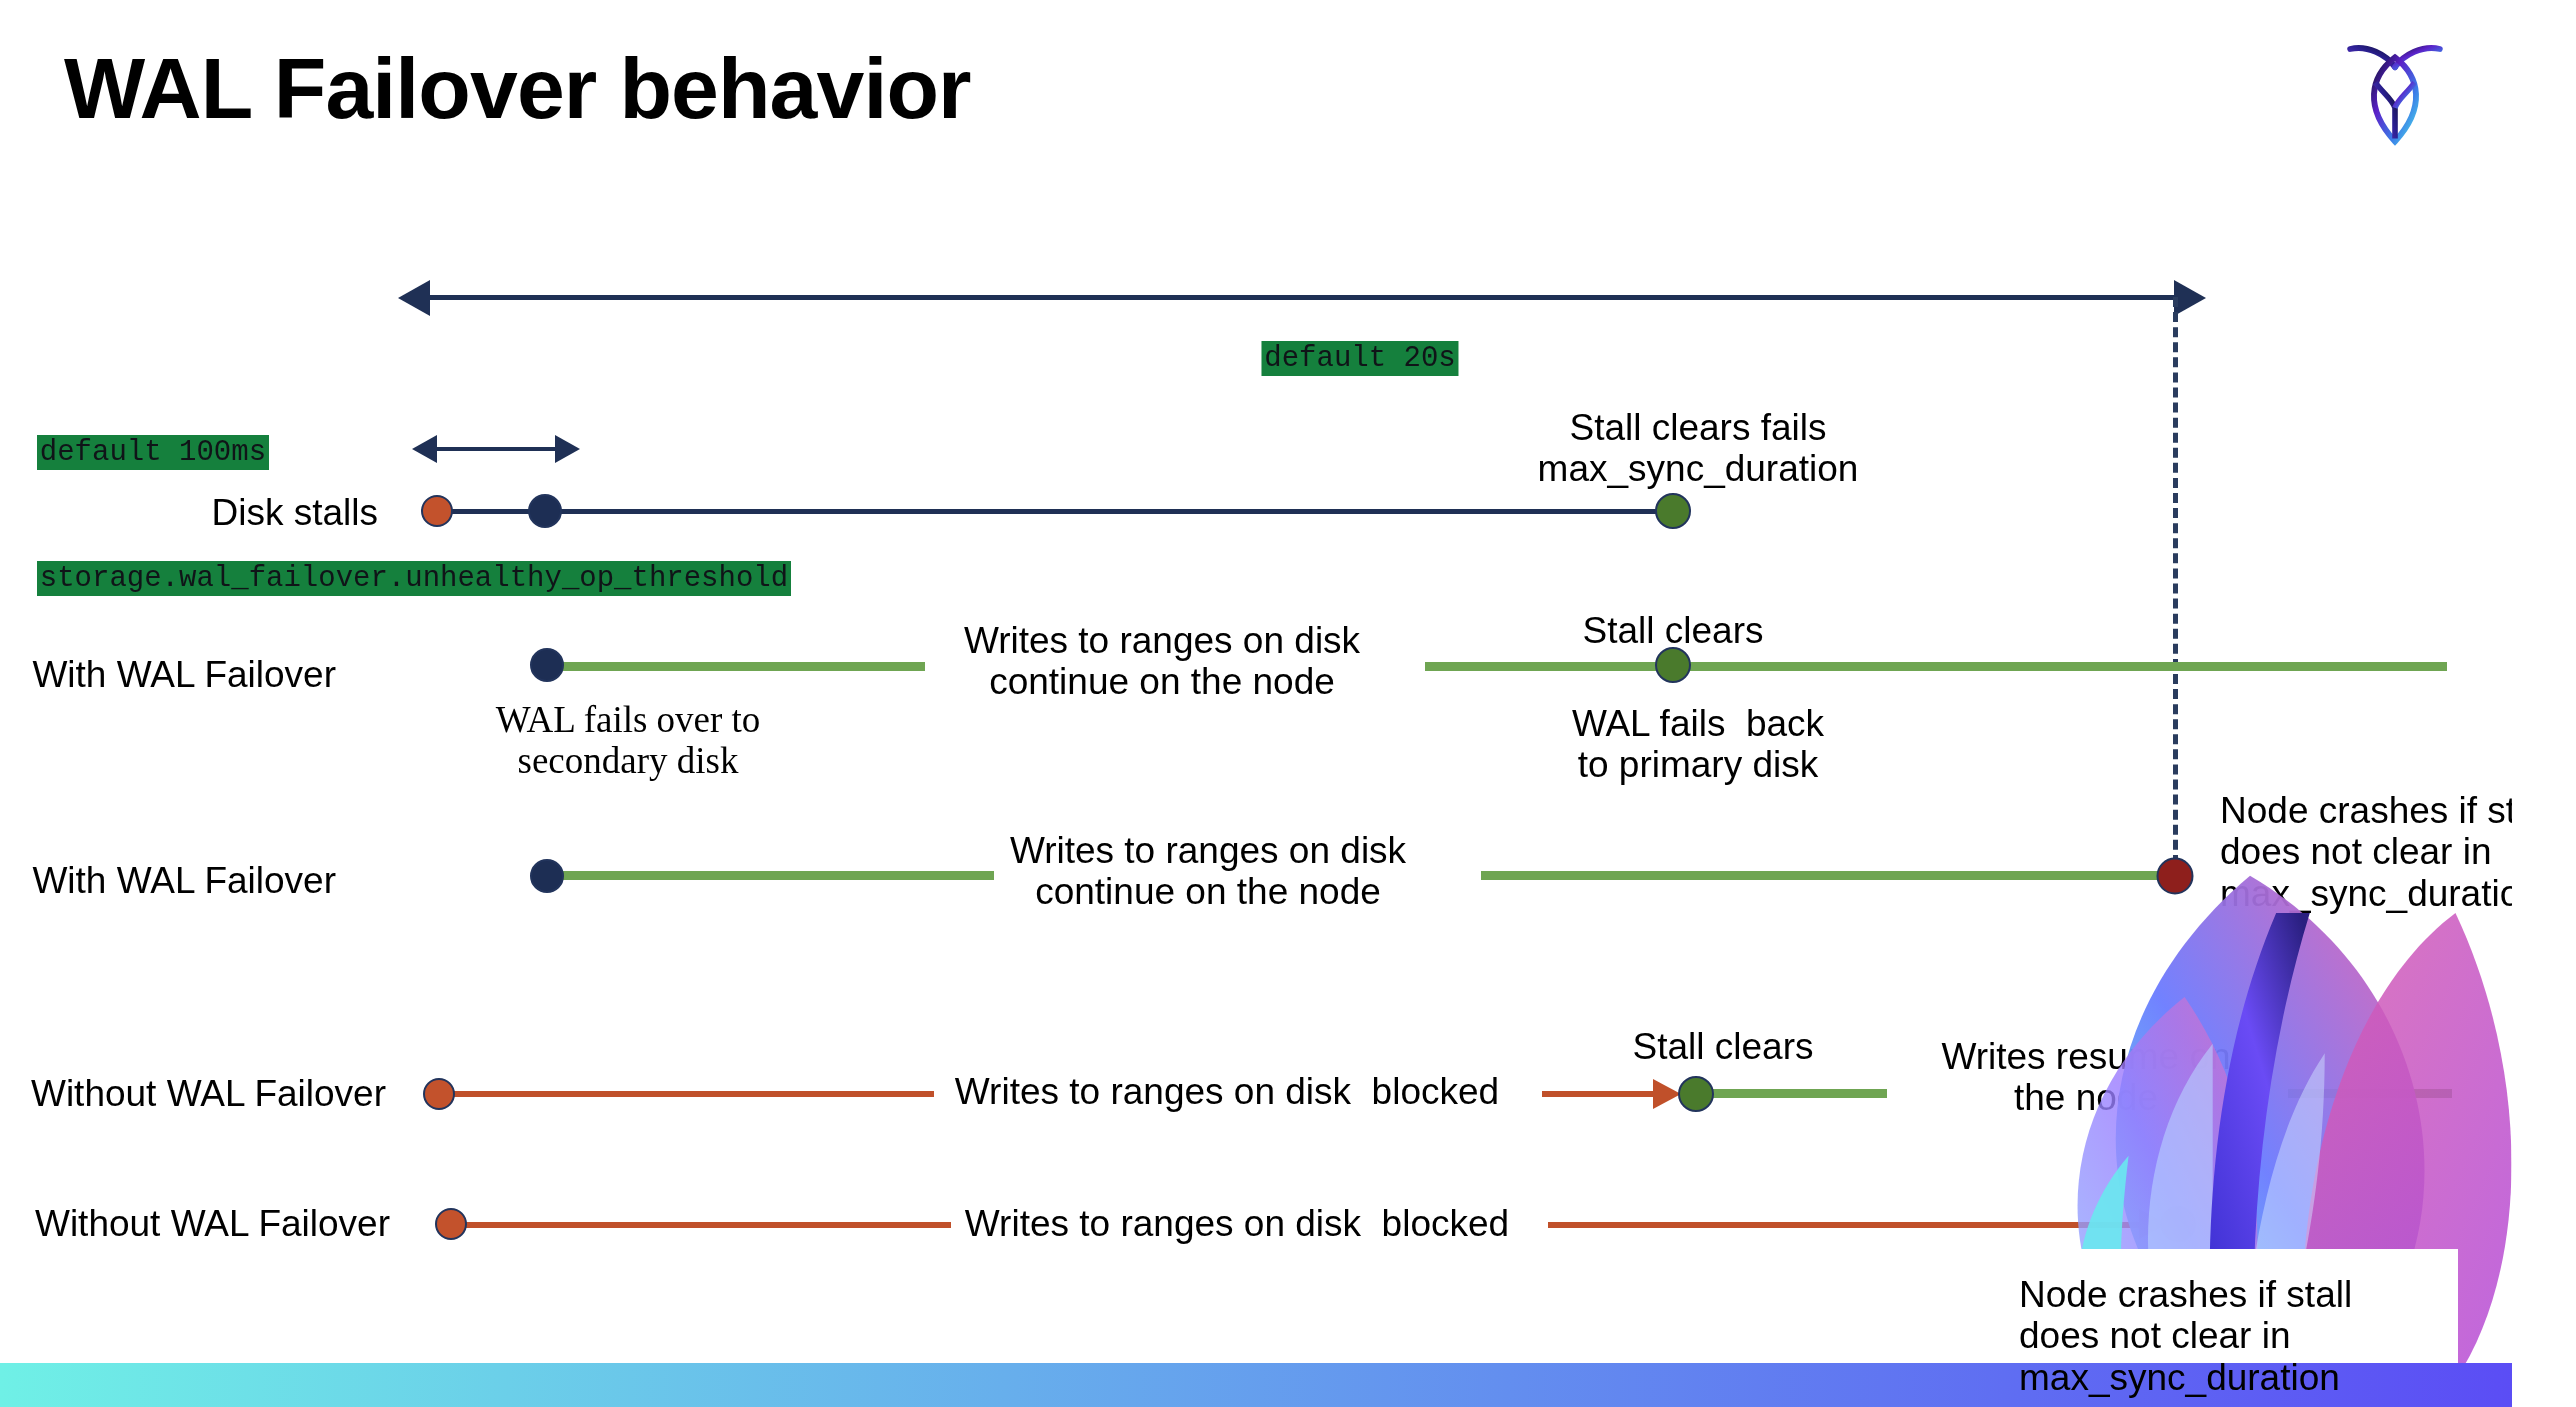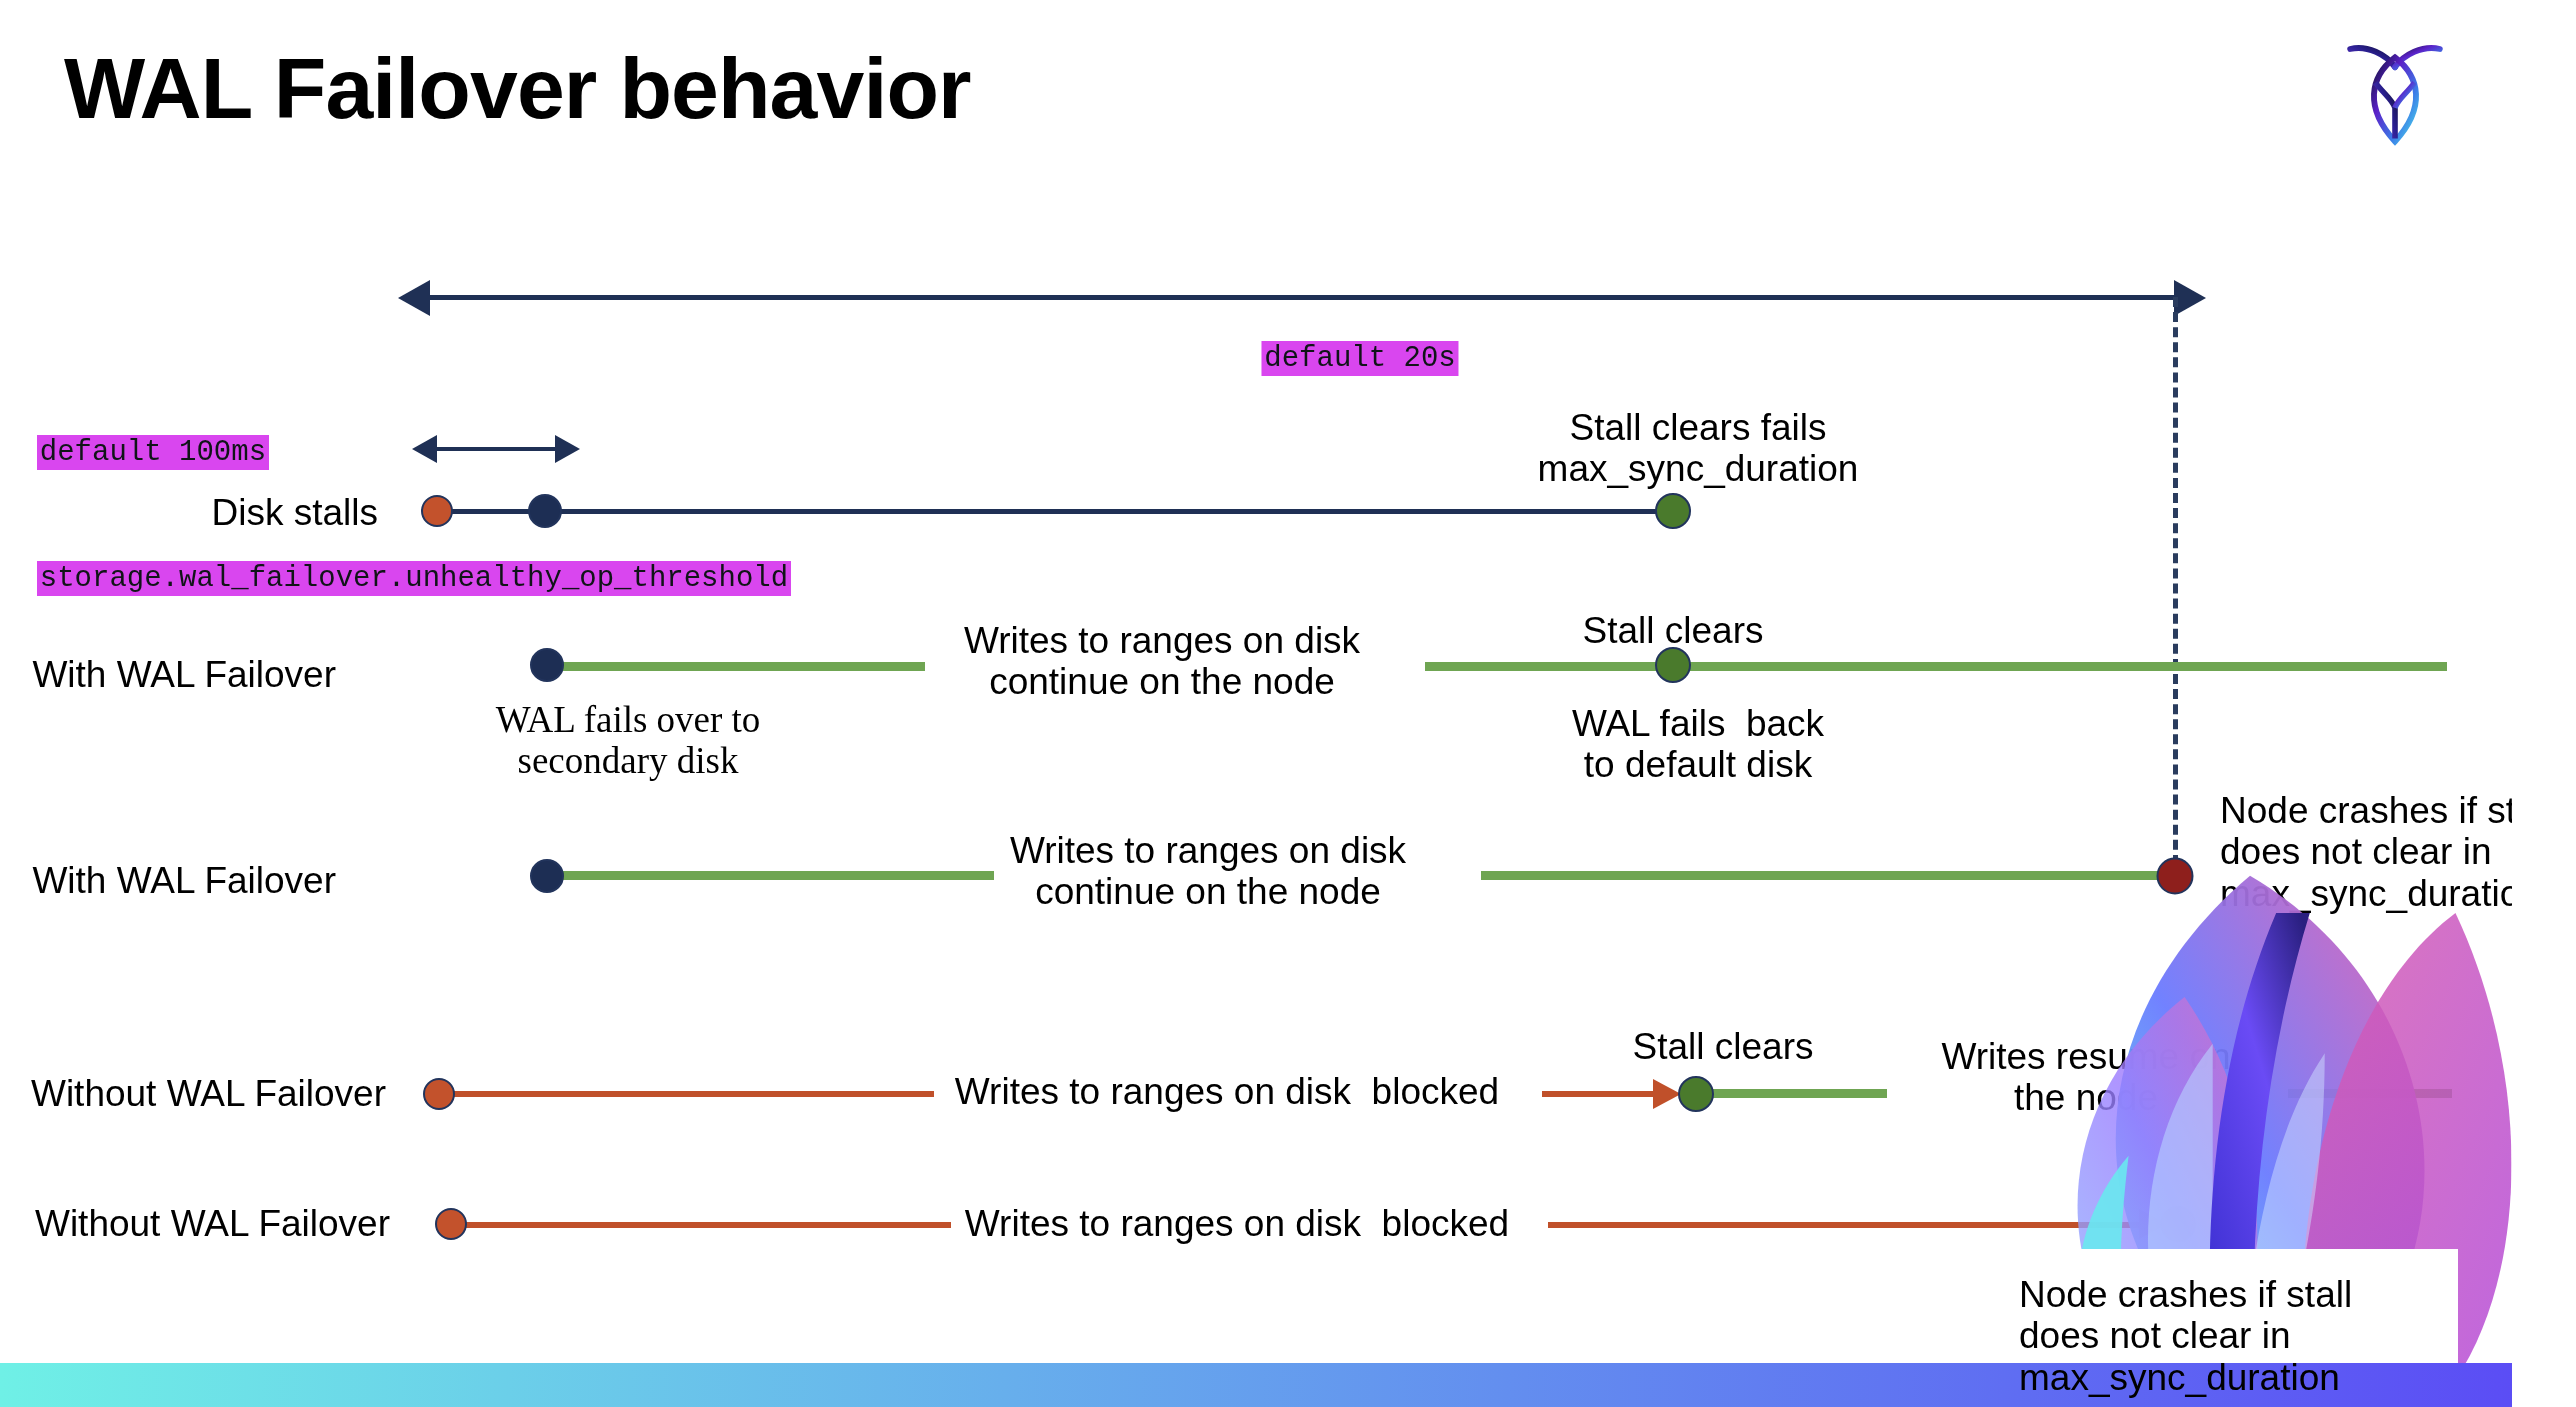--- a/index.html
+++ b/index.html
@@ -49,21 +49,21 @@
 
   
   .code{
     position:absolute;
     font-family:"Liberation Mono", "DejaVu Sans Mono", monospace;
     font-size:29px;
     line-height:1.45;
     color:#101418;
     white-space:pre;
   }
-  .code span{ background:#d946ef; padding:0.9px 2.8px; }
+  .code span{ background:#15803d; padding:0.9px 2.8px; }
   .code.center{ transform:translateX(-50%); text-align:center; }
 
   
   .hline{ position:absolute; height:4.7px; }
   .navy{ background:#1f3055; }
   .green{ background:#6fa552; height:9.3px; }
   .orange{ background:#c0502a; height:5.6px; }
 
   
   .vdash{
@@ -204,21 +204,21 @@
 
   <div class="dot dot-navy" style="left:547px; top:665px; width:34px; height:34px;"></div>
   <div class="dot dot-green" style="left:1673px; top:665px; width:36px; height:36px;"></div>
 
   <div class="txt center" style="left:1162px; top:620px;">Writes to ranges on disk
 continue on the node</div>
   <div class="txt center" style="left:1673px; top:610px;">Stall clears</div>
   <div class="txt center" style="left:628px; top:699px;font-family:Liberation Serif, serif;">WAL fails over to
 secondary disk</div>
   <div class="txt center" style="left:1698px; top:703px;">WAL fails  back
-to default disk</div>
+to primary disk</div>
 
   <div class="txt right" style="left:336px; top:860px;">With WAL Failover</div>
 
   <div class="hline green" style="left:545px; top:871px; width:449px;"></div>
   <div class="hline green" style="left:1481px; top:871px; width:694px;"></div>
 
   <div class="dot dot-navy" style="left:547px; top:876px; width:34px; height:34px;"></div>
   <div class="dot dot-darkred" style="left:2175px; top:876px; width:37px; height:37px;"></div>
 
   <div class="txt center" style="left:1208px; top:830px;">Writes to ranges on disk

